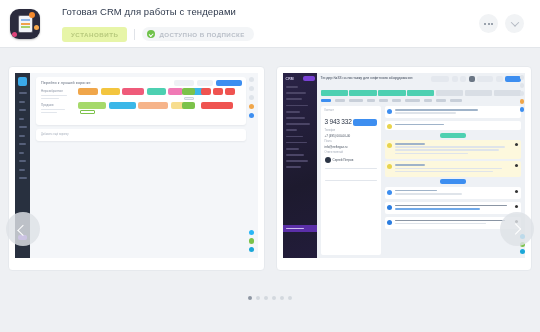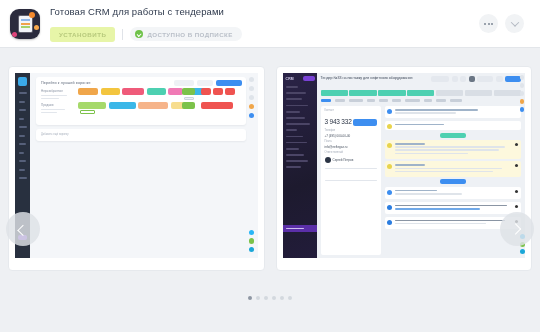--- a/index.html
+++ b/index.html
@@ -29,21 +29,21 @@
     box-shadow:0 0 0 1px rgba(255,255,255,.25);
   }
   .app-icon .doc:before{
     content:""; position:absolute; left:2px; top:3px; width:9px; height:2px;
     background:#8fb6e8; box-shadow:0 4px 0 #f0a24a, 0 7px 0 #a4d16a;
   }
   .app-icon .dot-o1{ position:absolute; right:5px; top:3px; width:6px;height:6px;border-radius:50%;background:#f58a2e; }
   .app-icon .dot-o2{ position:absolute; right:1px; bottom:9px; width:5px;height:5px;border-radius:50%;background:#f9a94c; }
   .app-icon .dot-p1{ position:absolute; left:2px; bottom:2px; width:5px;height:5px;border-radius:50%;background:#e0457b; }
 
-  .head-text { margin-left:10px; display:flex; flex-direction:column; justify-content:space-between; gap:10px; }
+  .head-text { margin-left:22px; display:flex; flex-direction:column; justify-content:space-between; gap:10px; }
   .app-title { font-size:9.5px; color:#2f3a4d; letter-spacing:.1px; line-height:11px; }
 
   .badges { display:flex; align-items:center; gap:7px; }
   .btn-install {
     background:#e7f5a8; color:#b7c97c; font-size:6.2px; letter-spacing:.5px;
     padding:4px 9px; border-radius:3px; border:none; font-weight:bold;
   }
   .sep { width:1px; height:11px; background:#e0e3e8; }
   .badge-sub {
     display:flex; align-items:center; gap:4px;

